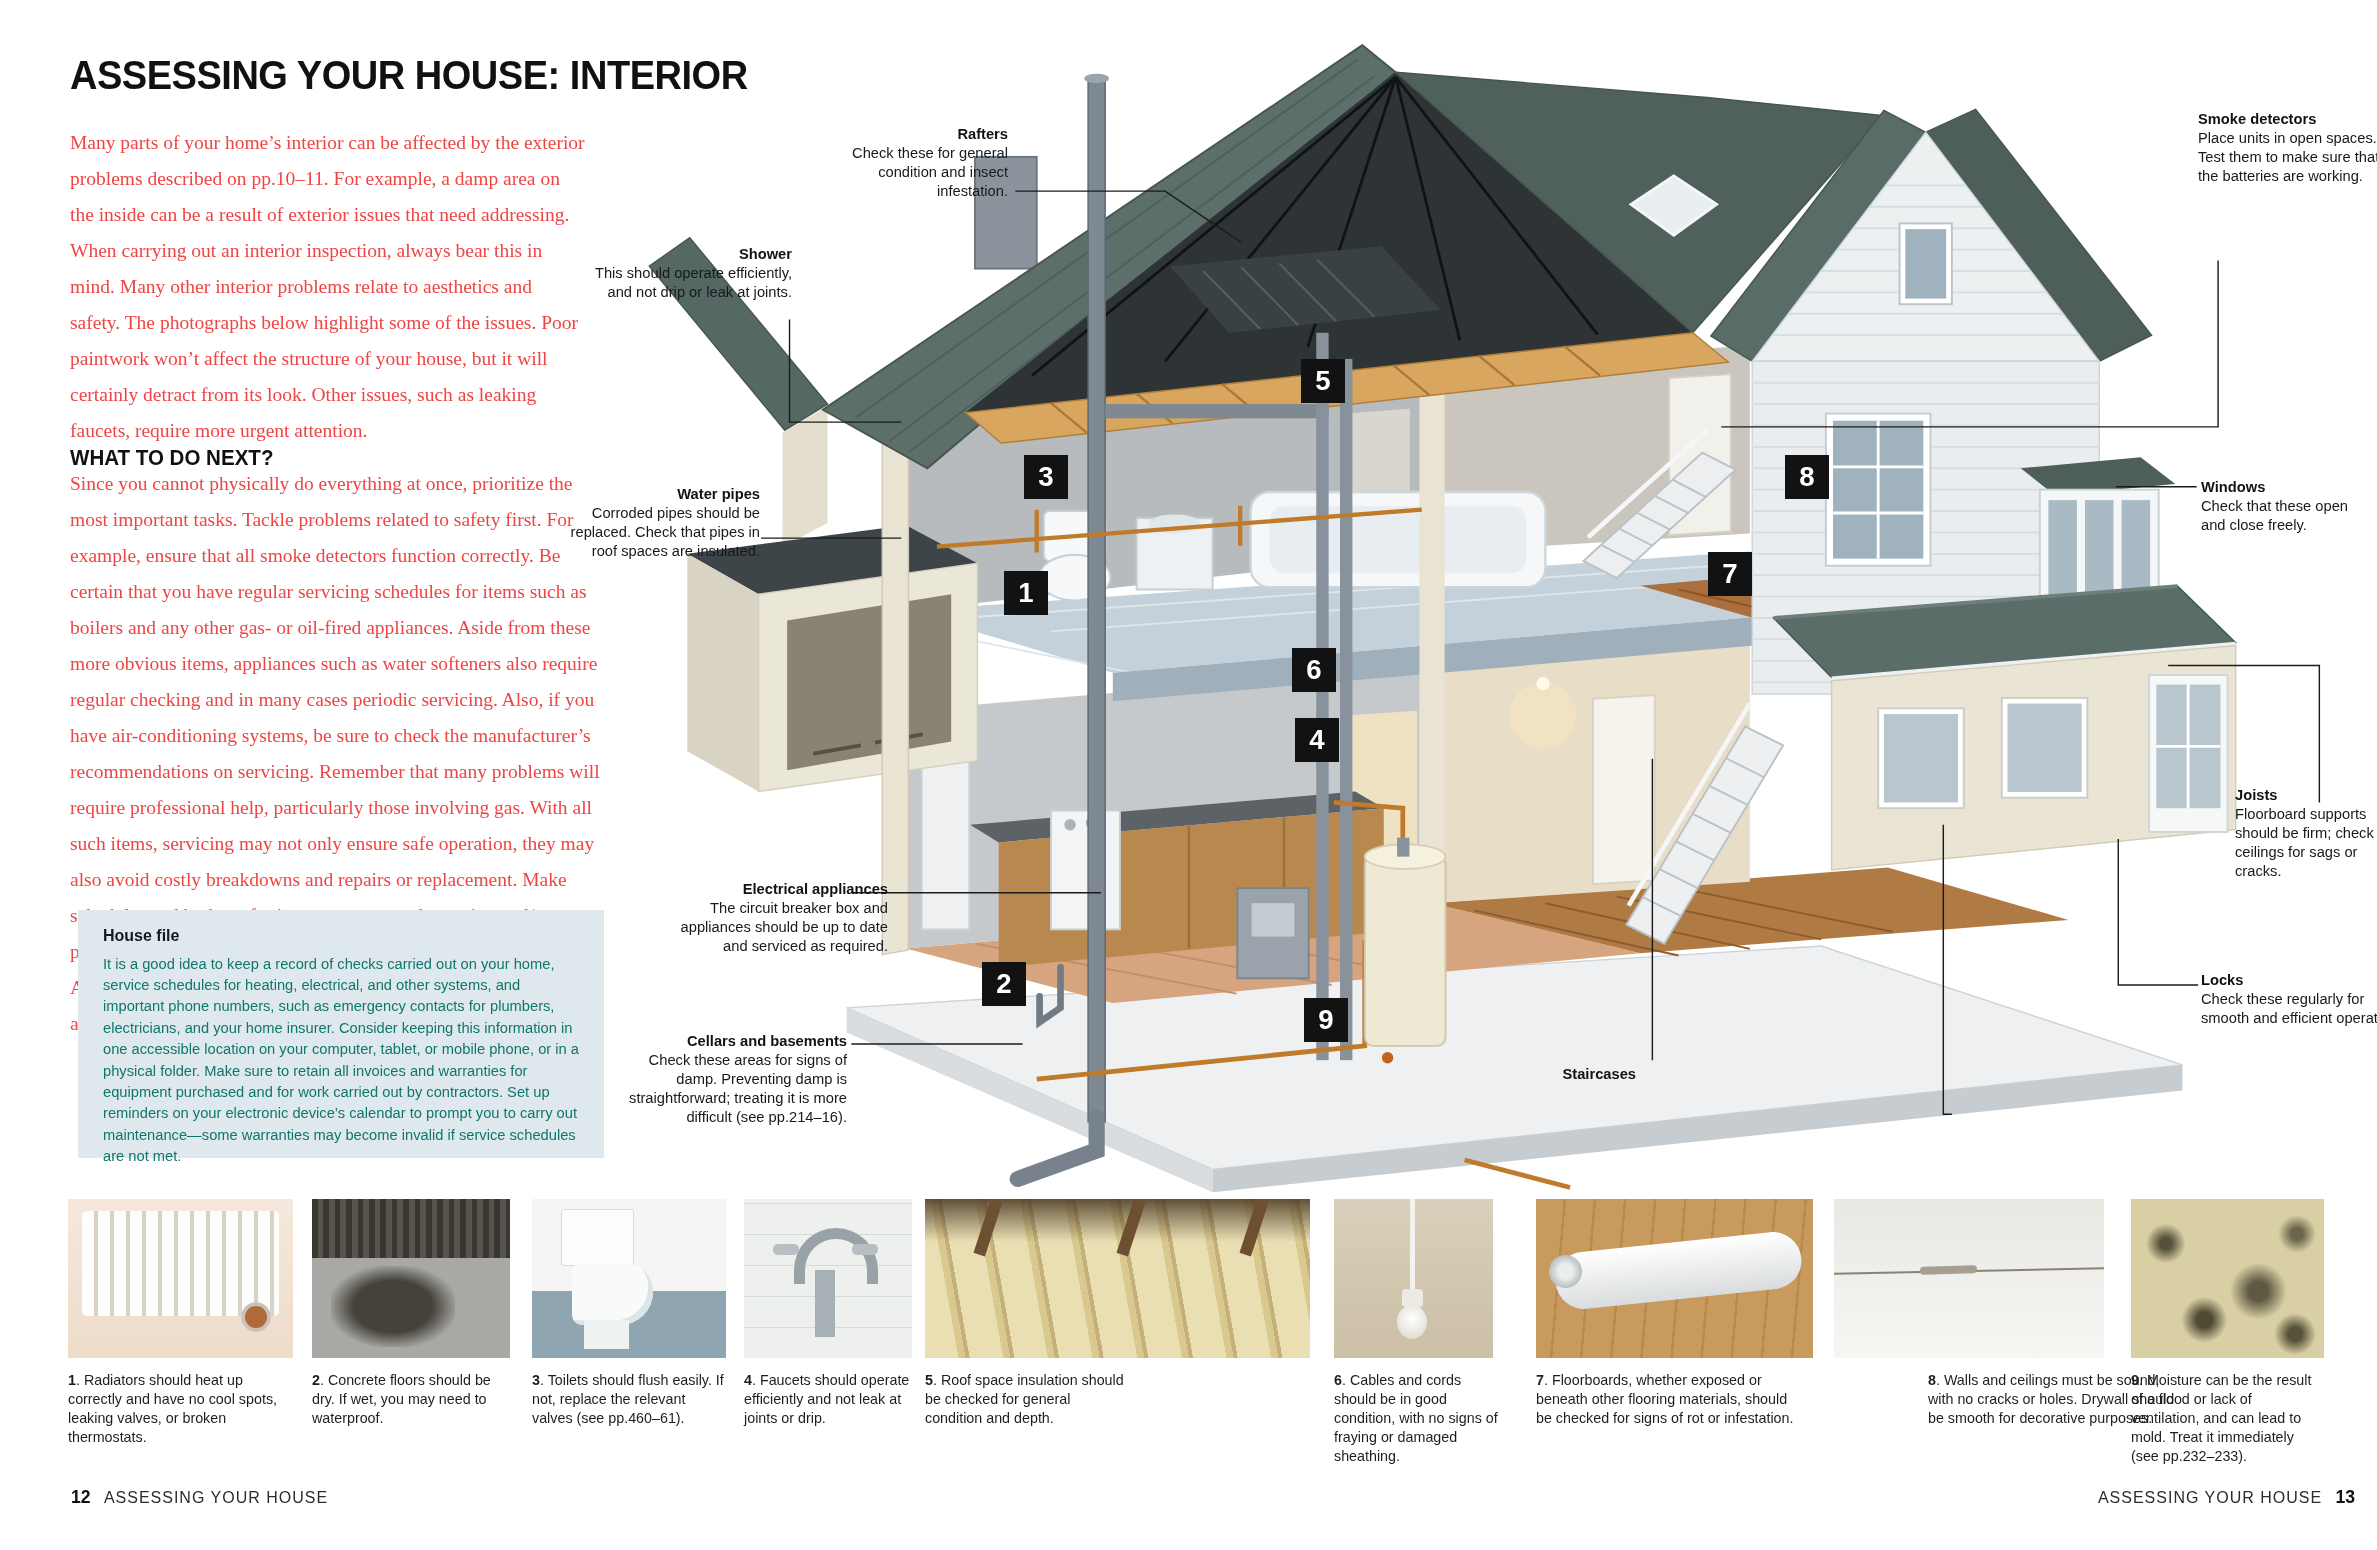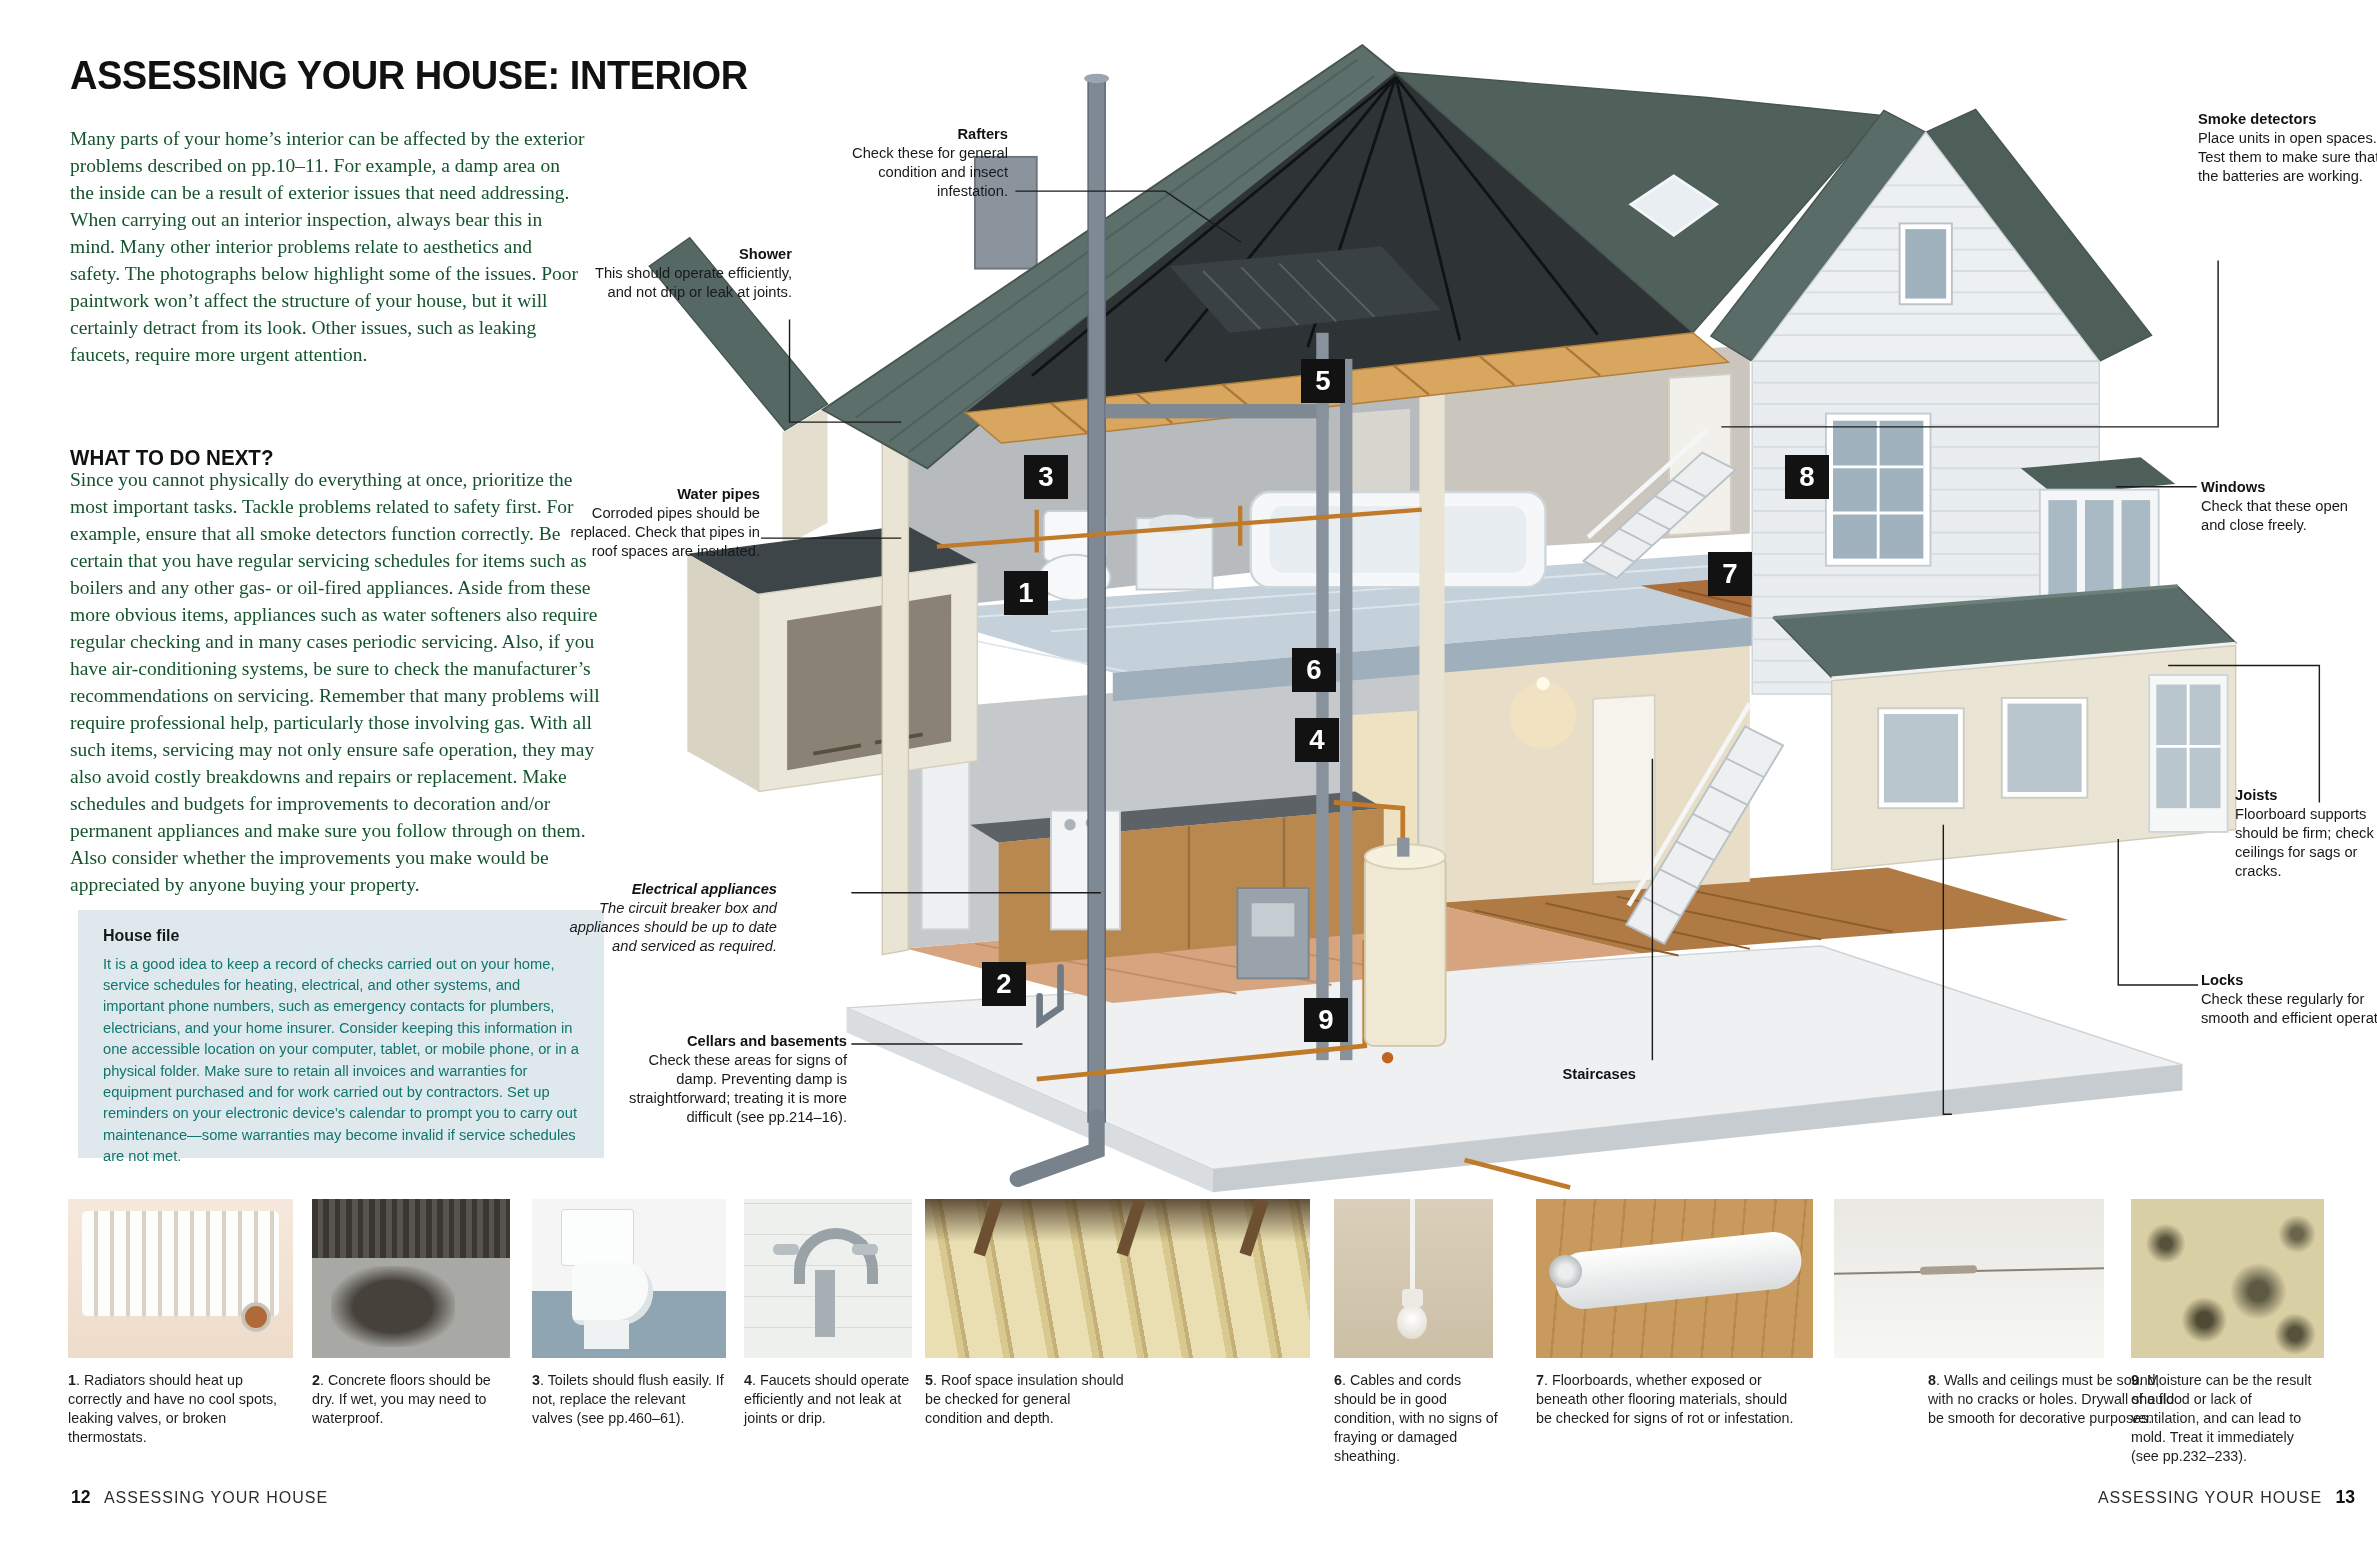--- a/index.html
+++ b/index.html
@@ -1,21 +1,21 @@
 <!DOCTYPE html>
 <html style="font-size:7.6px"><head>
 <meta charset="utf-8">
 <style>
   html,body{margin:0;padding:0;background:#fff;}
   #page{position:relative;width:2426px;height:1550px;background:#fff;overflow:hidden;
         font-family:"Liberation Sans",sans-serif;color:#1a1a1a;}
   
   #title{position:absolute;left:70px;top:53px;font-size:40px;font-weight:800;letter-spacing:-0.5px;
          transform:scaleX(.95);transform-origin:0 0;white-space:nowrap;color:#111;}
-  .serif{font-family:"Liberation Serif",serif;font-size:19.5px;line-height:27px;color:#14532d;}
+  .serif{font-family:"Liberation Serif",serif;font-size:19.5px;line-height:36px;color:#ef4444;}
   #intro{position:absolute;left:70px;top:125px;width:516px;}
   #next-head{position:absolute;left:70px;top:446px;font-size:21.4px;font-weight:800;transform:scaleX(.96);transform-origin:0 0;color:#111;}
   #next-body{position:absolute;left:70px;top:458px;width:530px;margin-top:8px;}
   #housefile{position:absolute;left:78px;top:910px;width:526px;height:248px;background:#dfe9ed;box-sizing:border-box;padding:17px 25px;}
   #housefile h3{margin:0 0 8.6px 0;font-size:16px;font-weight:800;color:#16191c;}
   #housefile p{margin:0;font-size:14.7px;line-height:21.4px;color:#0f766e;}
   
   .ann{position:absolute;font-size:14.7px;line-height:19px;color:#17191b;}
   .ann h4{margin:0;font-size:14.7px;line-height:19px;font-weight:800;color:#101214;}
   .ann p{margin:0;}
@@ -251,21 +251,21 @@
     <h4>Joists</h4>
       <p>Floorboard supports should be firm; check ceilings for sags or cracks.</p>
     </div>
   <div class="ann" style="left:2201px;top:971px;width:204px;">
     <h4>Locks</h4>
       <p>Check these regularly for smooth and efficient operation.</p>
     </div>
   <div class="ann r" style="right:790px;top:1065px;width:219px;">
     <h4>Staircases</h4>
     </div>
-  <div class="ann r" style="right:1649px;top:880px;width:228px;font-style:italic;">
+  <div class="ann r" style="right:1538px;top:880px;width:228px;">
     <h4>Electrical appliances</h4>
       <p>The circuit breaker box and appliances should be up to date and serviced as required.</p>
     </div>
   <div class="ann r" style="right:1579px;top:1032px;width:238px;">
     <h4>Cellars and basements</h4>
       <p>Check these areas for signs of damp. Preventing damp is straightforward; treating it is more difficult (see pp.214–16).</p>
     </div>
 
   <div class="photo" style="left:68px;width:225px;background:linear-gradient(#f6e8dc,#eedcca);">
     <div class="ph-child" style="left:14.3px;top:12px;right:14.3px;height:105px;background:repeating-linear-gradient(90deg,#fdfdfb 0 12.4px,#d8d2c8 12.4px 16px);border-radius:4.8px;"></div>

